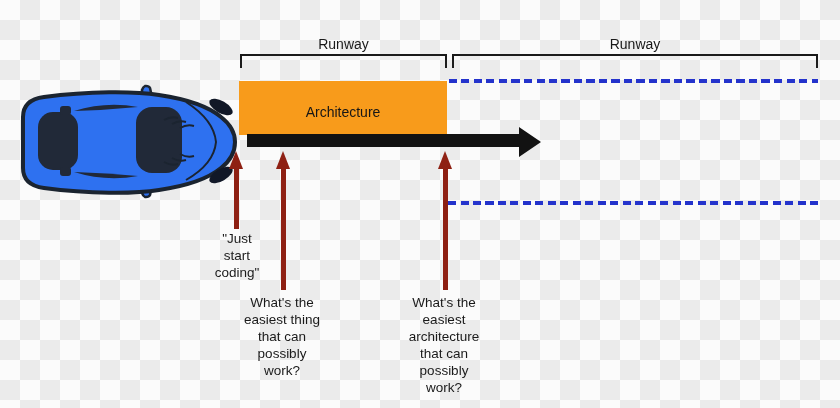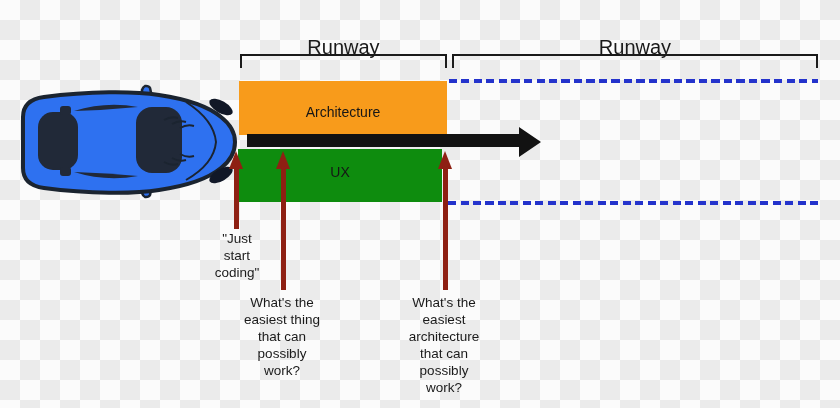--- a/index.html
+++ b/index.html
@@ -9,21 +9,21 @@
     background-color:#fbfbfb;
     background-image:
       linear-gradient(45deg,#ebebeb 25%,transparent 25%,transparent 75%,#ebebeb 75%),
       linear-gradient(45deg,#ebebeb 25%,transparent 25%,transparent 75%,#ebebeb 75%);
     background-size:40px 40px;
     background-position:0 0,20px 20px;
   }
   .abs{position:absolute;}
   
   .bracket{border-top:2px solid #1b1b1b;border-left:2px solid #1b1b1b;border-right:2px solid #1b1b1b;height:12px;}
-  .bracket-label{font-size:20px;color:#1a1a1a;text-align:center;}
+  .bracket-label{font-size:14px;color:#1a1a1a;text-align:center;}
   
   .phase-box{display:flex;align-items:center;justify-content:center;font-size:14px;color:#161616;}
   .box-architecture{background:#f89b1b;}
   .box-ux{background:#0e8c0e;}
   
   .dashed-line{height:4px;background:repeating-linear-gradient(to right,#2433cc 0 8px,transparent 8px 12.5px);}
   
   .red-stem{width:5px;background:#8e2013;}
   .red-head{width:0;height:0;border-left:7px solid transparent;border-right:7px solid transparent;border-bottom:18px solid #8e2013;}
   
@@ -38,23 +38,20 @@
   <div class="abs bracket-label" style="left:452px;top:36px;width:366px;">Runway</div>
 
   <div class="abs bracket" style="left:240px;top:54px;width:203px;"></div>
   <div class="abs bracket" style="left:452px;top:54px;width:362px;"></div>
 
   <div class="abs dashed-line" style="left:449px;top:79px;width:369px;"></div>
   <div class="abs dashed-line" style="left:448px;top:201px;width:370px;"></div>
 
   <div class="abs phase-box box-architecture" style="left:239px;top:81px;width:208px;height:54px;padding-top:7px;box-sizing:border-box;">
     <span>Architecture</span>
-  </div>
-  <div class="abs phase-box box-ux" style="left:238px;top:149px;width:204px;height:53px;padding-bottom:7px;box-sizing:border-box;">
-    <span>UX</span>
   </div>
 
   <svg class="abs" style="left:14px;top:80px;" width="230" height="122" viewBox="0 0 230 122">
 
     <path d="M128,17 L138,17 L136,8 Q135,6 132,6 L131,6 Q129,7 128,10 Z" fill="#2e71f0" stroke="#1b2430" stroke-width="2.5"></path>
     <path d="M128,106 L138,106 L136,115 Q135,117 132,117 L131,117 Q129,116 128,113 Z" fill="#2e71f0" stroke="#1b2430" stroke-width="2.5"></path>
 
     <path d="M30,17 C75,11 120,11 145,15 C172,19 195,27 207,37 C216,44 221,52 221,62
              C221,73 216,81 207,88 C195,98 172,106 145,110 C120,114 75,114 30,108
              C15,106 9,98 9,88 L9,37 C9,27 15,19 30,17 Z" fill="#2e71f0" stroke="#1b2430" stroke-width="4"></path>

